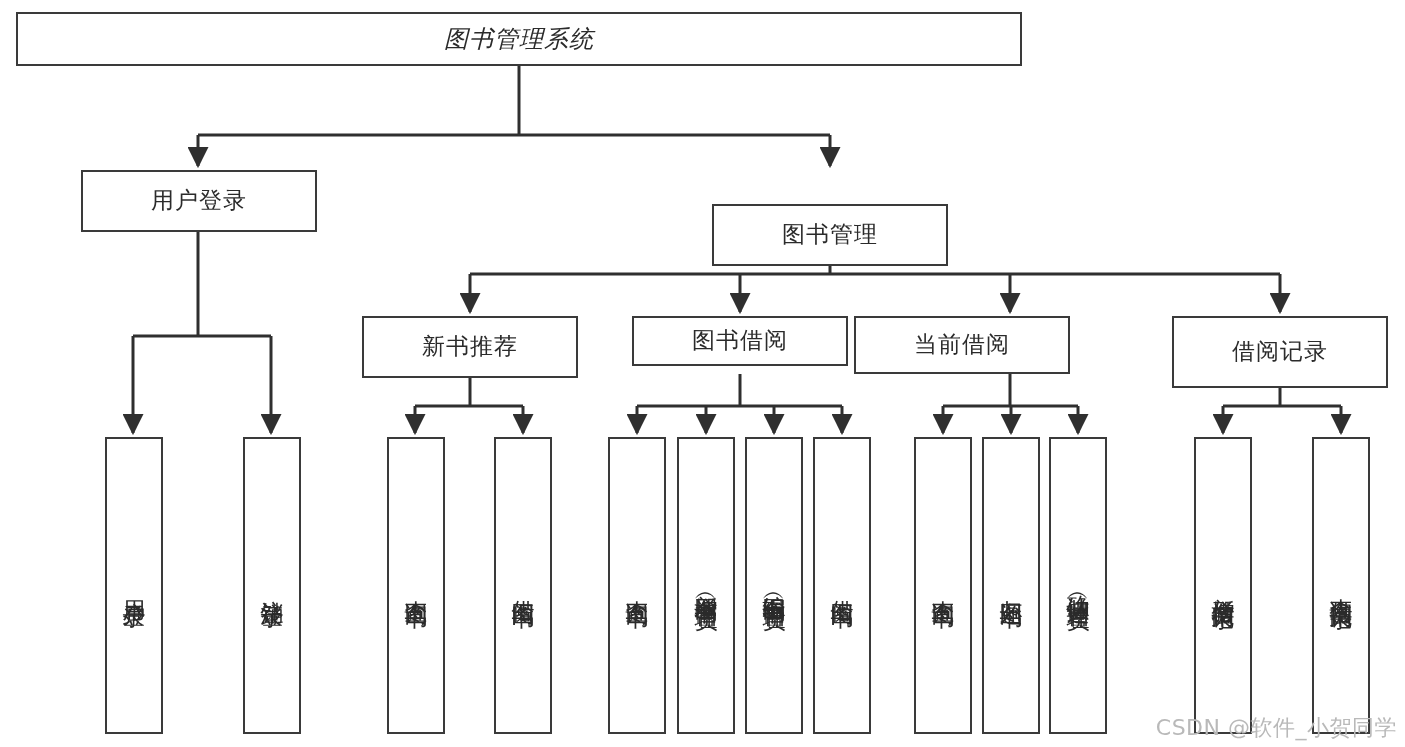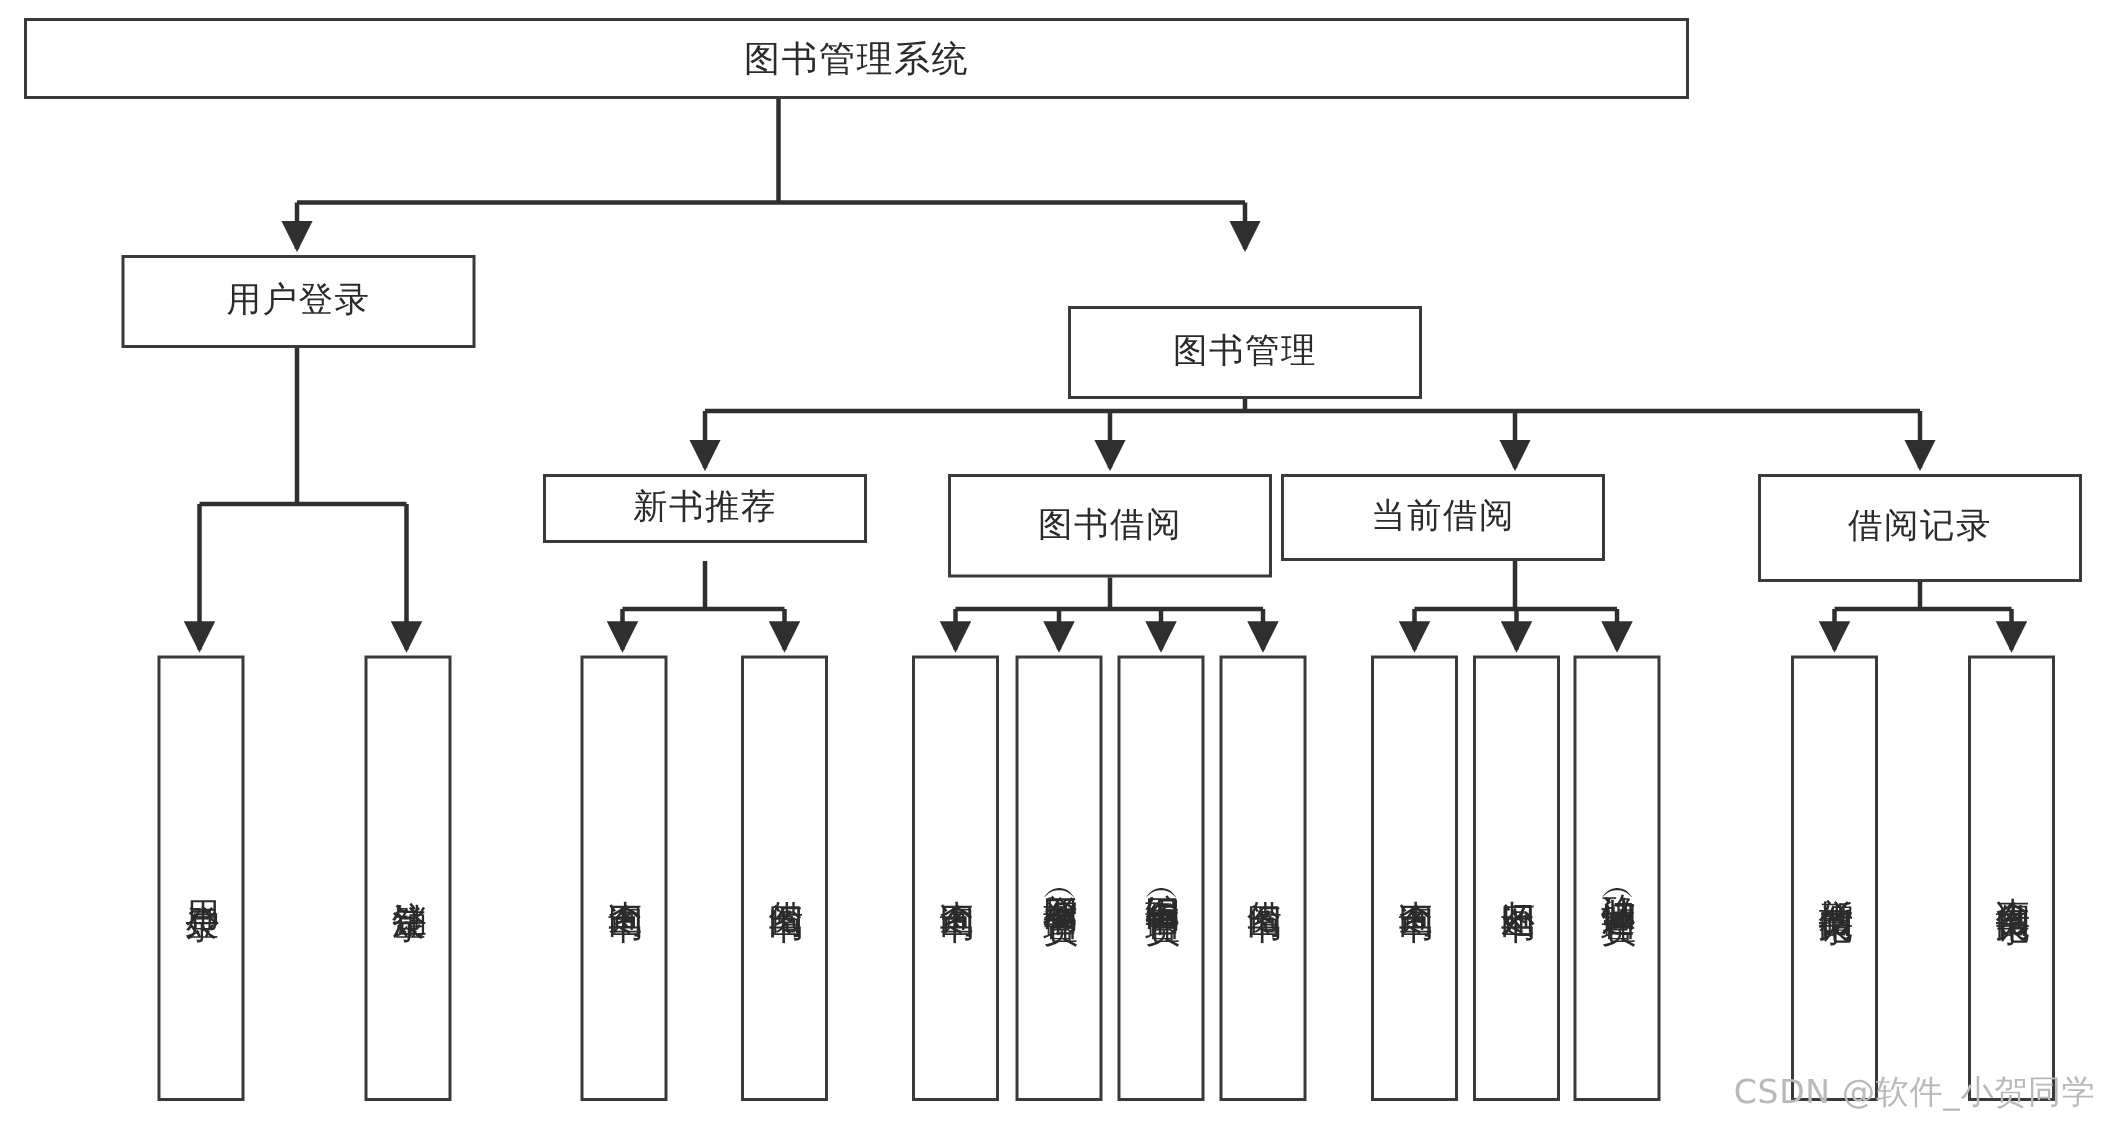--- a/index.html
+++ b/index.html
@@ -115,37 +115,37 @@
       <path d="M 1011 406 L 1011 433" marker-end="url(#arrow)"></path>
       <path d="M 1078 406 L 1078 433" marker-end="url(#arrow)"></path>
 
       <path d="M 1280 374 L 1280 406"></path>
       <path d="M 1223 406 L 1341 406"></path>
       <path d="M 1223 406 L 1223 433" marker-end="url(#arrow)"></path>
       <path d="M 1341 406 L 1341 433" marker-end="url(#arrow)"></path>
     </g>
   </svg>
 
-  <div class="node horiz root" style="left:16px; top:12px; width:1110px; height:54px;">
+  <div class="node horiz root" style="left:16px; top:12px; width:1006px; height:54px;font-style:italic;">
     <span>图书管理系统</span>
   </div>
 
   <div class="node horiz" style="left:81px; top:170px; width:236px; height:62px;">
     <span>用户登录</span>
   </div>
 
   <div class="node horiz" style="left:712px; top:170px; width:236px; height:62px;margin-top:34px;">
     <span>图书管理</span>
   </div>
 
-  <div class="node horiz" style="left:362px; top:316px; width:216px; height:46px;">
+  <div class="node horiz" style="left:362px; top:316px; width:216px; height:62px;">
     <span>新书推荐</span>
   </div>
 
-  <div class="node horiz" style="left:632px; top:316px; width:216px; height:69px;">
+  <div class="node horiz" style="left:632px; top:316px; width:216px; height:50px;">
     <span>图书借阅</span>
   </div>
 
   <div class="node horiz" style="left:854px; top:316px; width:216px; height:58px;">
     <span>当前借阅</span>
   </div>
 
   <div class="node horiz" style="left:1172px; top:316px; width:216px; height:72px;">
     <span>借阅记录</span>
   </div>

